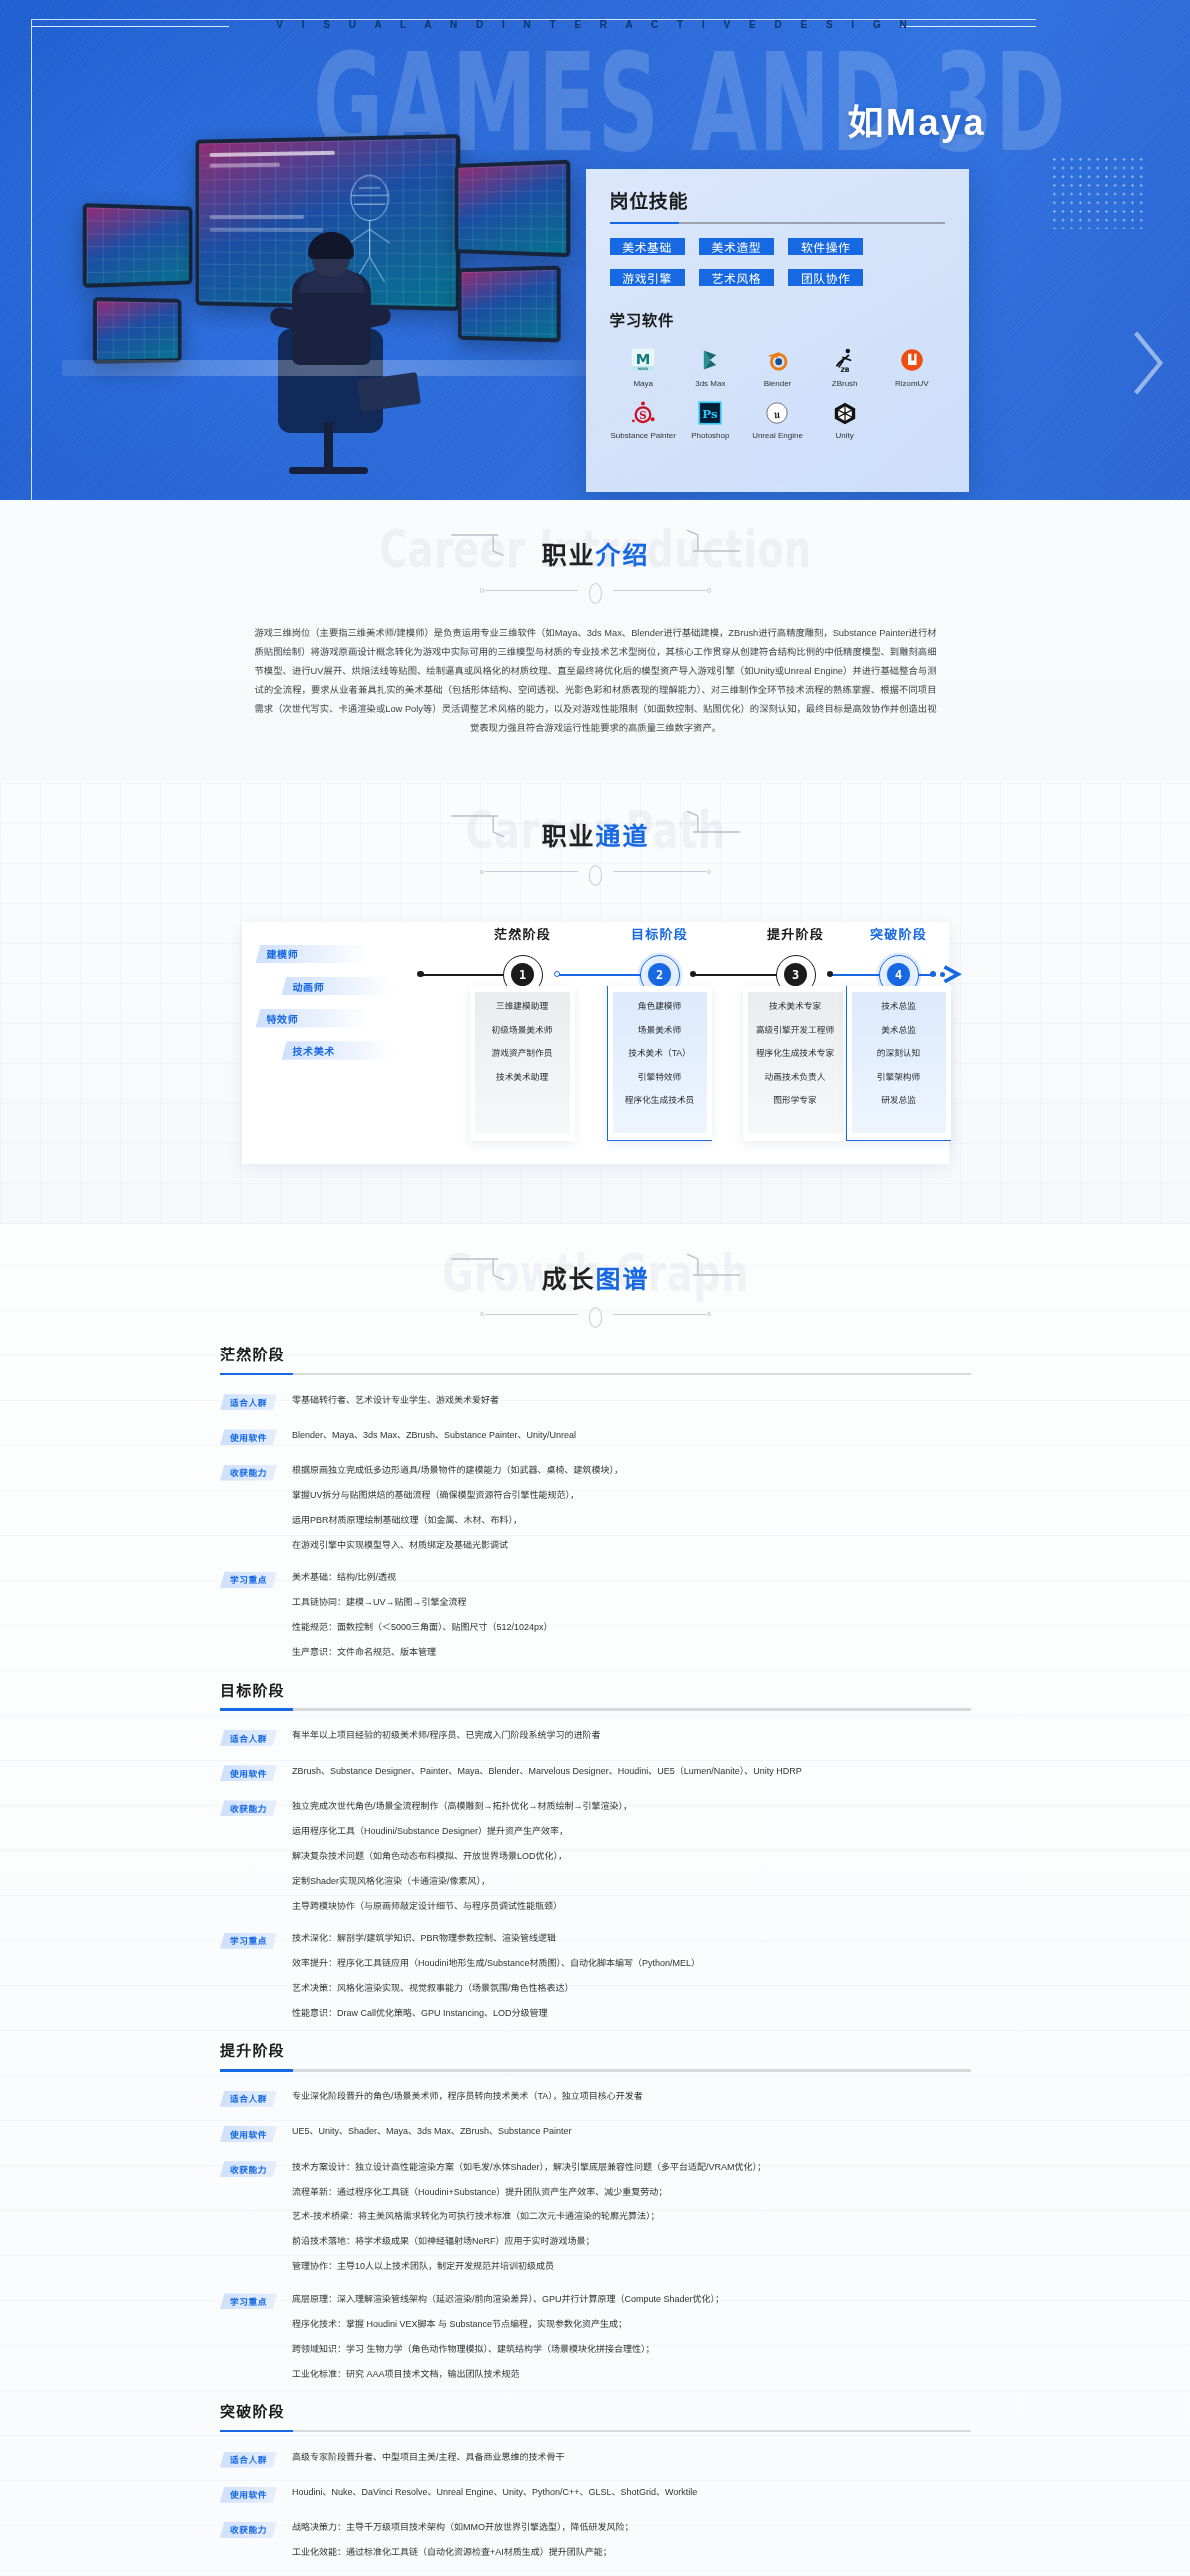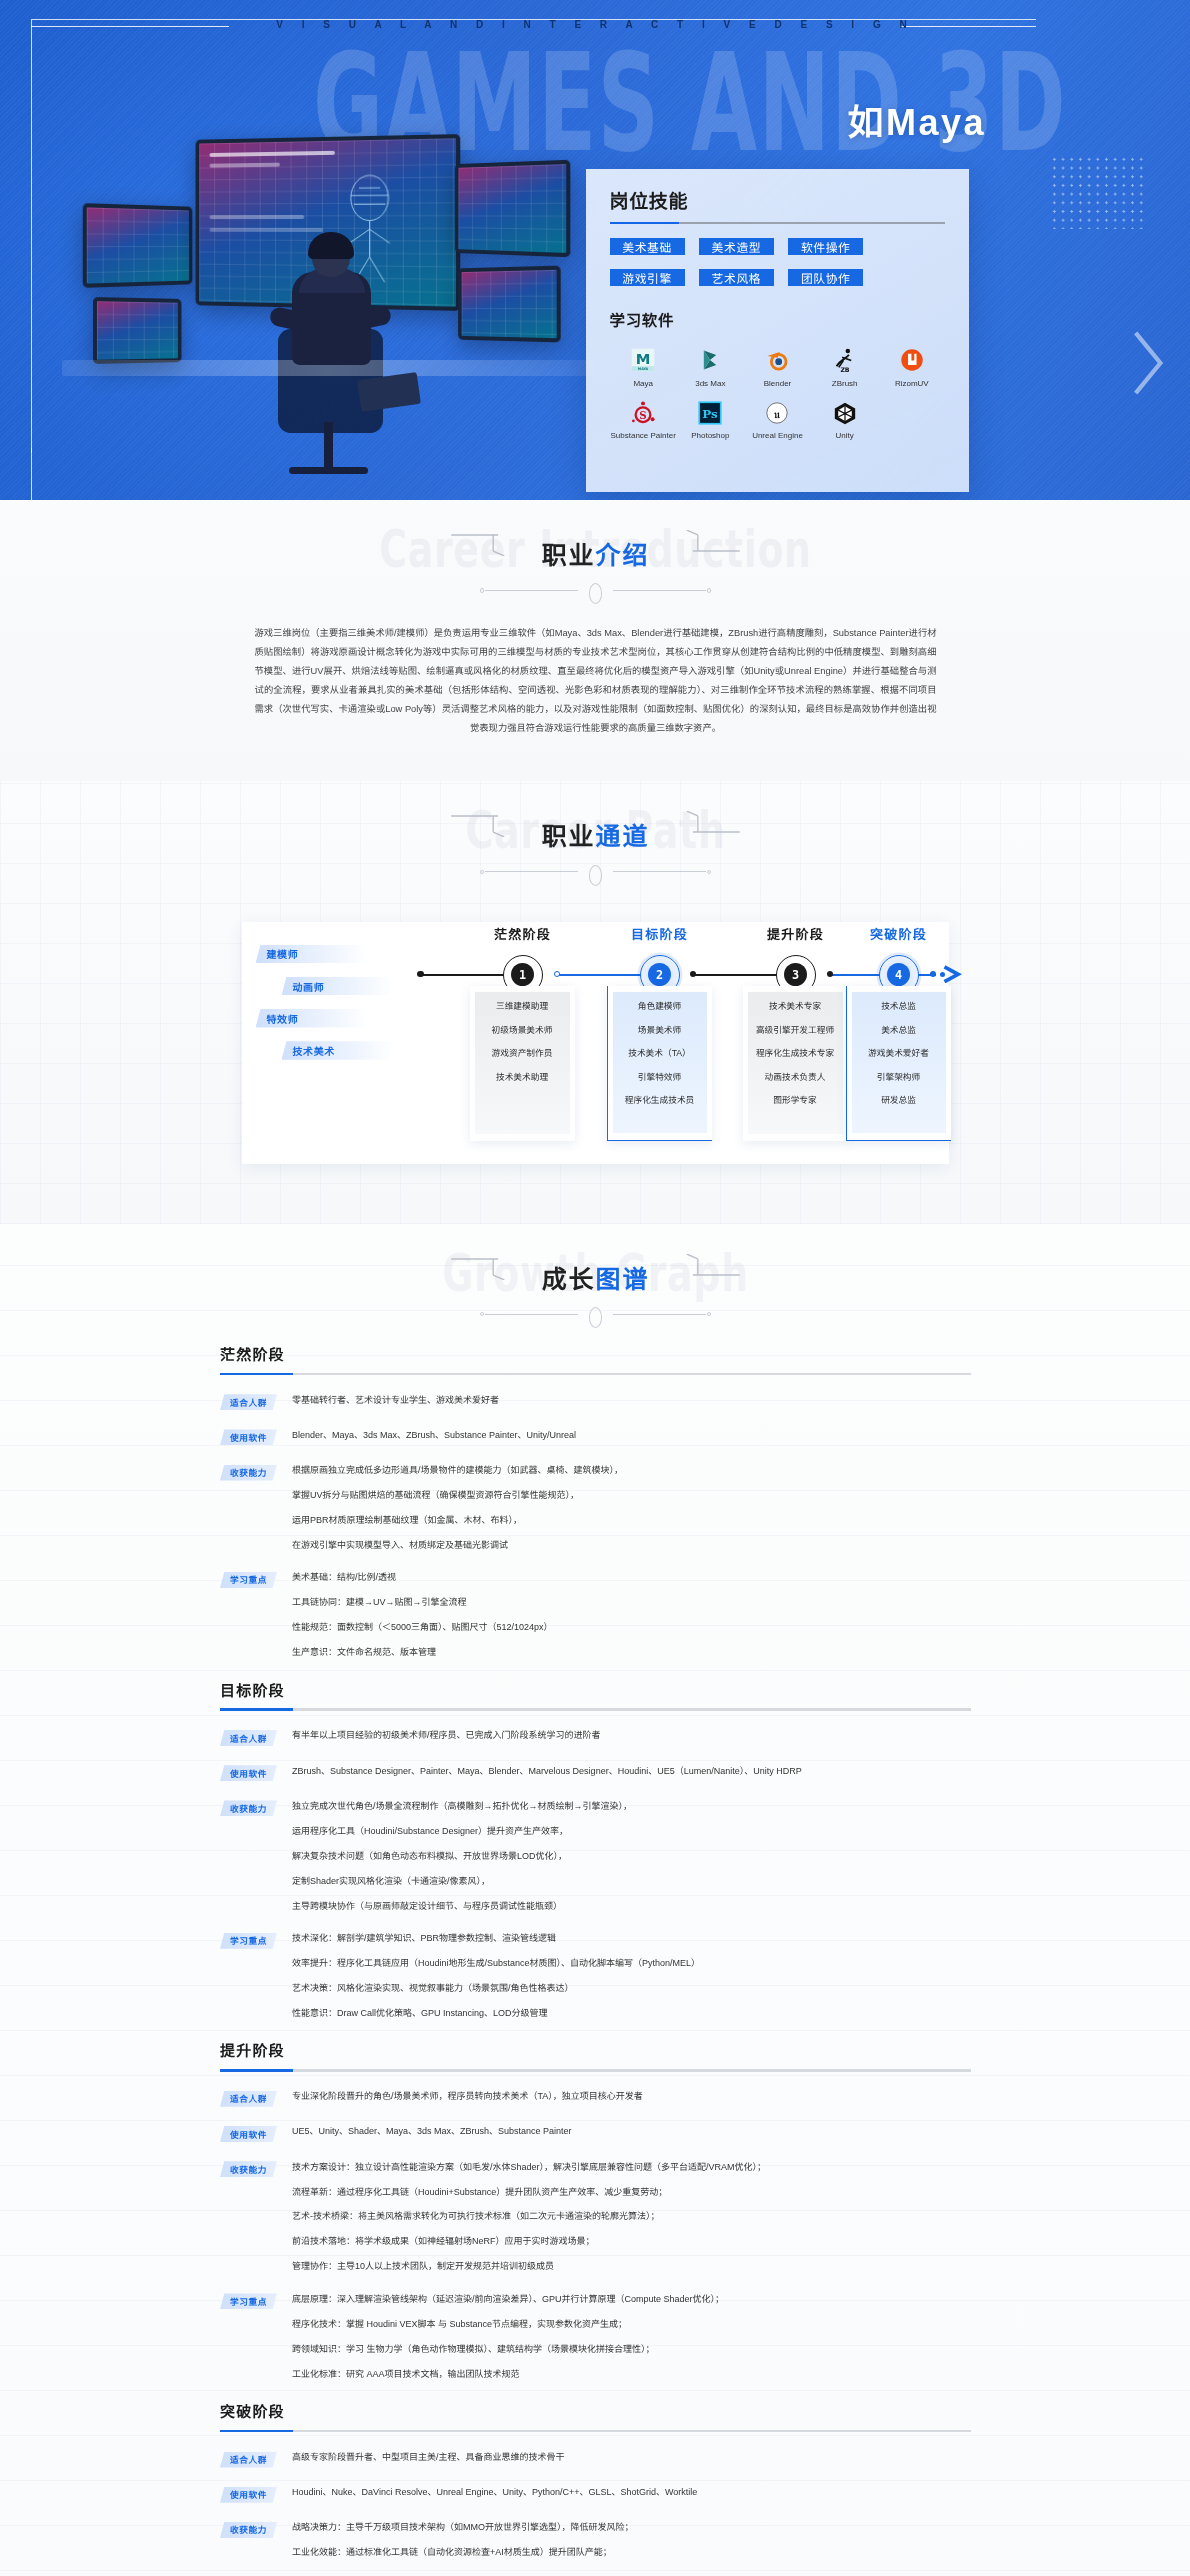--- a/index.html
+++ b/index.html
@@ -581,21 +581,21 @@
             <div class="tl-ring blue">
                 <div class="tl-disc">4</div>
               </div>
           </div>
         </div>
         <div class="stage-card blue" style="left:436px;">
           <div class="fill"></div>
           <div class="stage-list">
             <div>技术总监</div>
             <div>美术总监</div>
-            <div>游戏美术爱好者</div>
+            <div>的深刻认知</div>
             <div>引擎架构师</div>
             <div>研发总监</div>
           </div>
         </div>
       </div>
     </div>
   </section>
 
   <section class="growth-sec">
     <div class="sec-head">

